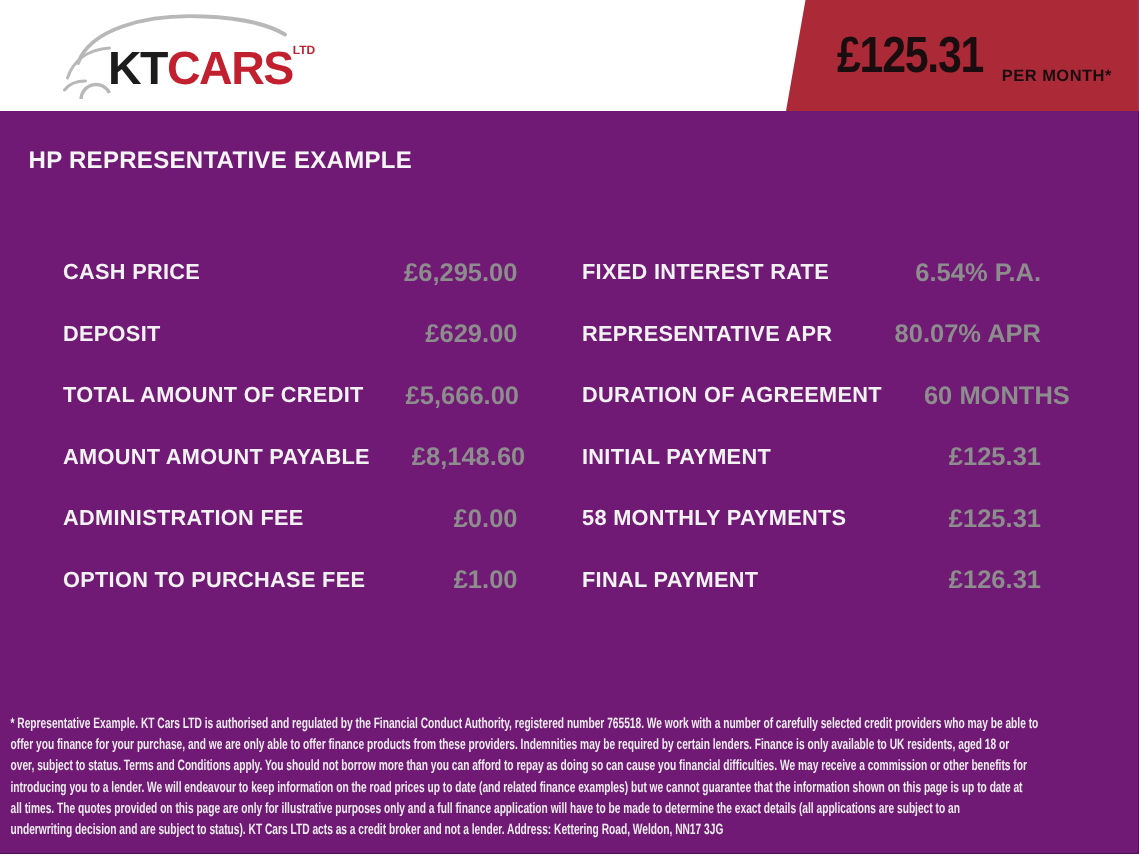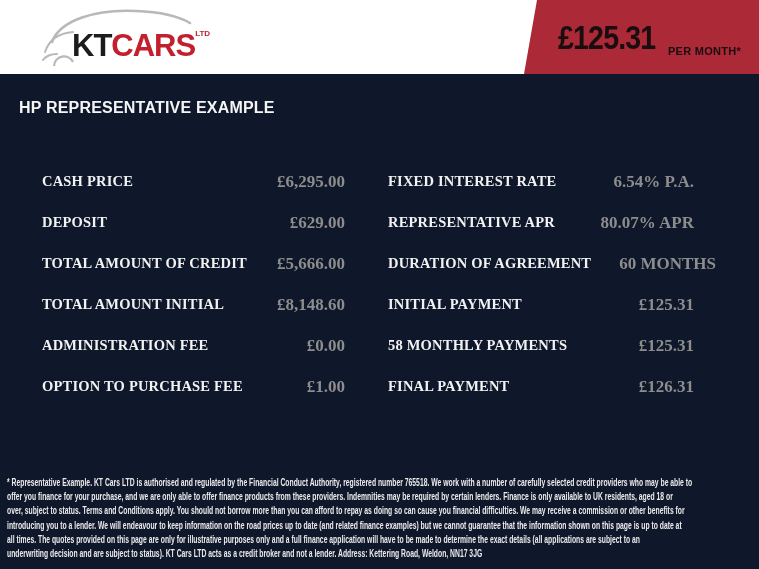--- a/index.html
+++ b/index.html
@@ -1,19 +1,19 @@
 <!DOCTYPE html>
 <html><head>
 <meta charset="utf-8">
 <style>
   * { margin: 0; padding: 0; box-sizing: border-box; }
   html, body { width: 759px; height: 569px; overflow: hidden; }
   body { font-family: "Liberation Sans", sans-serif; background: #070707; }
 
-  .page { position: relative; width: 759px; height: 569px; background: #0f172a; }
+  .page { position: relative; width: 759px; height: 569px; background: #701a75; }
 
   
   .header { position: absolute; top: 0; left: 0; width: 759px; height: 74px; background: #ffffff; }
 
   .logo { position: absolute; left: 38px; top: 4px; width: 200px; height: 64px; }
   .logo svg { position: absolute; left: 0; top: 0; }
   .logo-text { position: absolute; left: 34px; top: 26px; white-space: nowrap; line-height: 1; }
   .logo-kt   { font-size: 31px; font-weight: bold; color: #1c1c1c; letter-spacing: -1px; }
   .logo-cars { font-size: 31px; font-weight: bold; color: #c2202e; letter-spacing: -1px; }
   .logo-ltd  { font-size: 8px; font-weight: bold; color: #c2202e; vertical-align: 20px; letter-spacing: 0; }
@@ -38,21 +38,21 @@
 
   
   .heading {
     position: absolute; left: 19px; top: 99px;
     font-size: 16px; font-weight: bold; color: #f5f5f5; letter-spacing: 0.2px;
     white-space: nowrap;
   }
 
   
   .fin-table { position: absolute; top: 161px; left: 0; width: 759px; }
-  .fin-col { position: absolute; top: 0; font-family: Liberation Serif, serif; }
+  .fin-col { position: absolute; top: 0; }
   .fin-col-left  { left: 42px;  width: 303px; }
   .fin-col-right { left: 388px; width: 306px; }
   .fin-row {
     height: 41px; display: flex; justify-content: space-between; align-items: center;
   }
   .fin-label {
     font-size: 14.5px; font-weight: bold; color: #f2f2f2;
     letter-spacing: 0.2px; white-space: nowrap;
   }
   .fin-value {
@@ -102,21 +102,21 @@
       </div>
       <div class="fin-row">
         <span class="fin-label">DEPOSIT</span>
         <span class="fin-value">£629.00</span>
       </div>
       <div class="fin-row">
         <span class="fin-label">TOTAL AMOUNT OF CREDIT</span>
         <span class="fin-value">£5,666.00</span>
       </div>
       <div class="fin-row">
-        <span class="fin-label">TOTAL AMOUNT INITIAL</span>
+        <span class="fin-label">AMOUNT AMOUNT PAYABLE</span>
         <span class="fin-value">£8,148.60</span>
       </div>
       <div class="fin-row">
         <span class="fin-label">ADMINISTRATION FEE</span>
         <span class="fin-value">£0.00</span>
       </div>
       <div class="fin-row">
         <span class="fin-label">OPTION TO PURCHASE FEE</span>
         <span class="fin-value">£1.00</span>
       </div>

